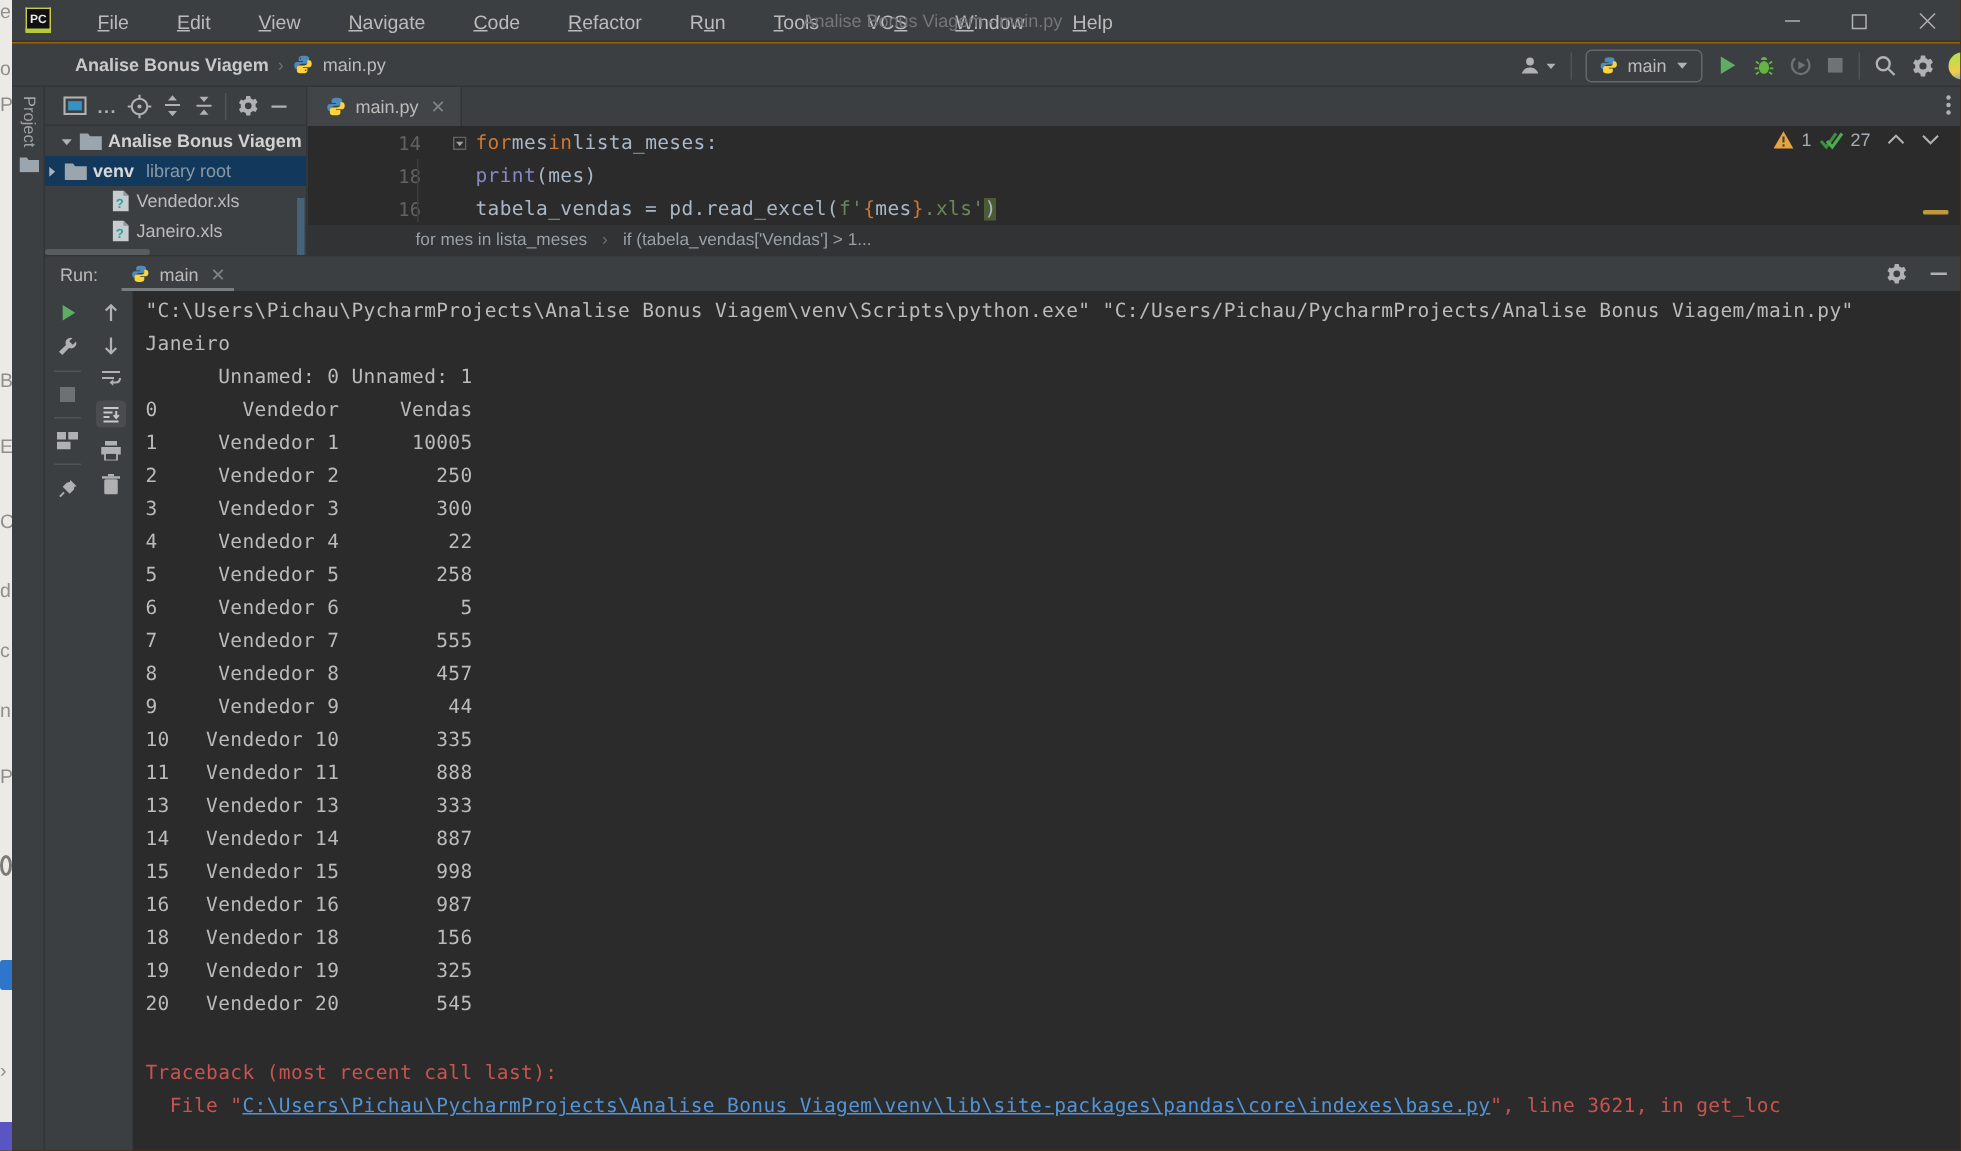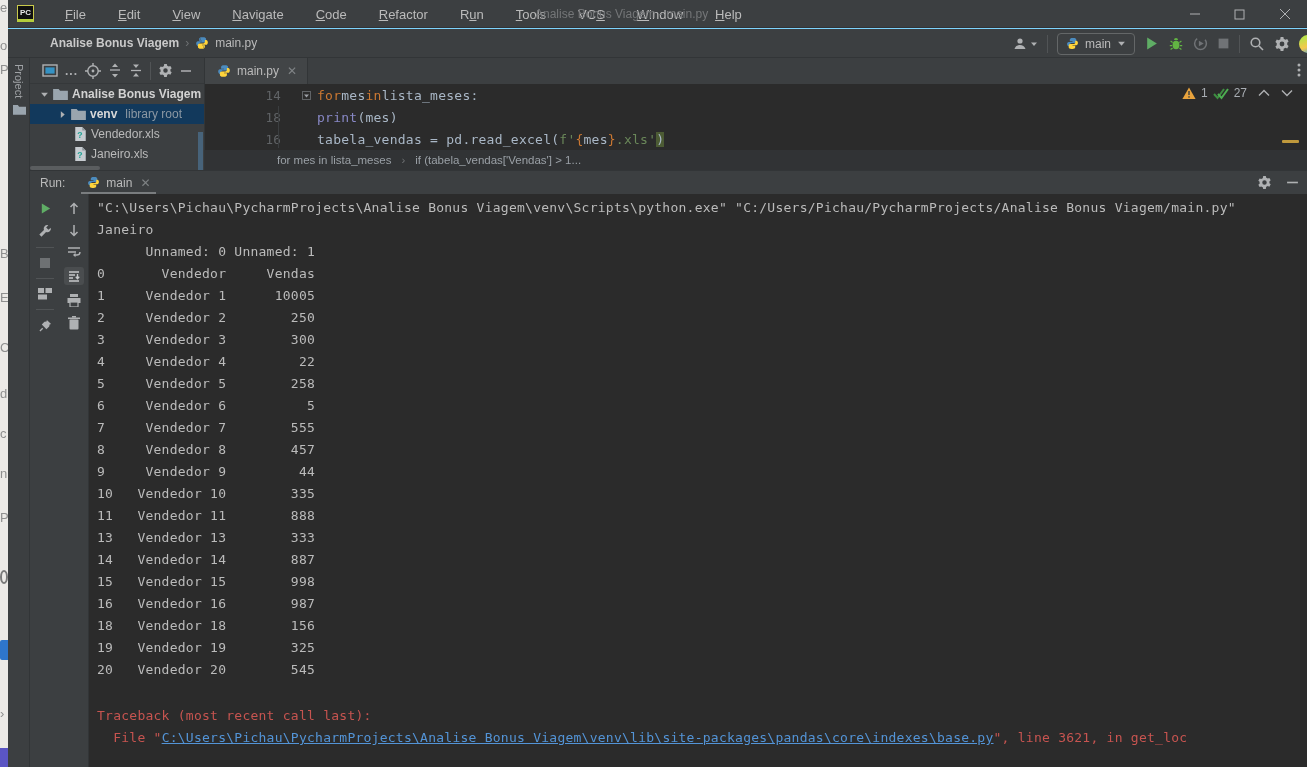--- a/index.html
+++ b/index.html
@@ -8,21 +8,21 @@
             font-family:"Liberation Sans", sans-serif; font-size:12px; color:#BBBBBB; }
 
   
   .bg-strip { position:absolute; left:0; top:0; width:8px; height:767px; background:#ECEAE7; overflow:hidden; }
   .bg-strip span { position:absolute; left:0; width:8px; color:#8F8F8F; font-size:13px; }
   .bg-blue-ic { position:absolute; left:0; top:640px; width:8px; height:20px; background:#2E76CC; border-radius:2px 0 0 2px; }
   .bg-swirl  { position:absolute; left:0; top:570px; width:8px; height:14px; border:2px solid #7A7A7A; border-radius:50%; }
   .bg-purple { position:absolute; left:0; top:748px; width:8px; height:19px; background:#5B55C4; }
 
   
-  .ide { position:absolute; left:8px; top:0; width:1299px; height:767px; background:#7dd3fc; overflow:hidden; }
+  .ide { position:absolute; left:8px; top:0; width:1299px; height:767px; background:#a16207; overflow:hidden; }
 
   
   .titlebar { position:absolute; left:0; top:0; width:100%; height:28px; background:#3C3F41;
               border-bottom:1px solid #313335; display:flex; align-items:center; }
   .pc-logo { position:absolute; left:9px; top:5px; width:17px; height:17px; background:#101010;
              border:1px solid #C9CA4B; color:#E8E8E8; font-size:8px; font-weight:bold;
              display:flex; align-items:center; justify-content:center; border-bottom:3px solid #B4CC3C; }
   .menubar { position:absolute; left:33px; top:0; height:28px; display:flex; align-items:center; }
   .menu-item { padding:0 8px; color:#BBBBBB; font-size:13px; cursor:default;margin-left:16px; }
   .menu-item .mn { text-decoration:underline; }
@@ -281,21 +281,21 @@
       <div class="tree">
         <div class="tree-row" style="padding-left:10px">
           <svg width="9" height="9" viewBox="0 0 8 8">
               <path d="M1 2.5h6L4 6z" fill="#AFB1B3"></path>
             </svg>
           <svg width="15" height="12" viewBox="0 0 16 13">
               <path fill="#9AA5AE" d="M0 1h6l1.5 2H16v10H0z"></path>
             </svg>
           <span class="tree-root-label">Analise Bonus Viagem</span>
         </div>
-        <div class="tree-row sel" style="padding-left:28px">
+        <div class="tree-row sel" style="">
           <svg width="9" height="9" viewBox="0 0 8 8">
               <path d="M2.5 1v6L6 4z" fill="#AFB1B3"></path>
             </svg>
           <svg width="15" height="12" viewBox="0 0 16 13">
               <path fill="#9AA5AE" d="M0 1h6l1.5 2H16v10H0z"></path>
             </svg>
           <span class="tree-bold">venv</span>
           <span class="tree-suffix">library root</span>
         </div>
         <div class="tree-row" style="padding-left:44px">

